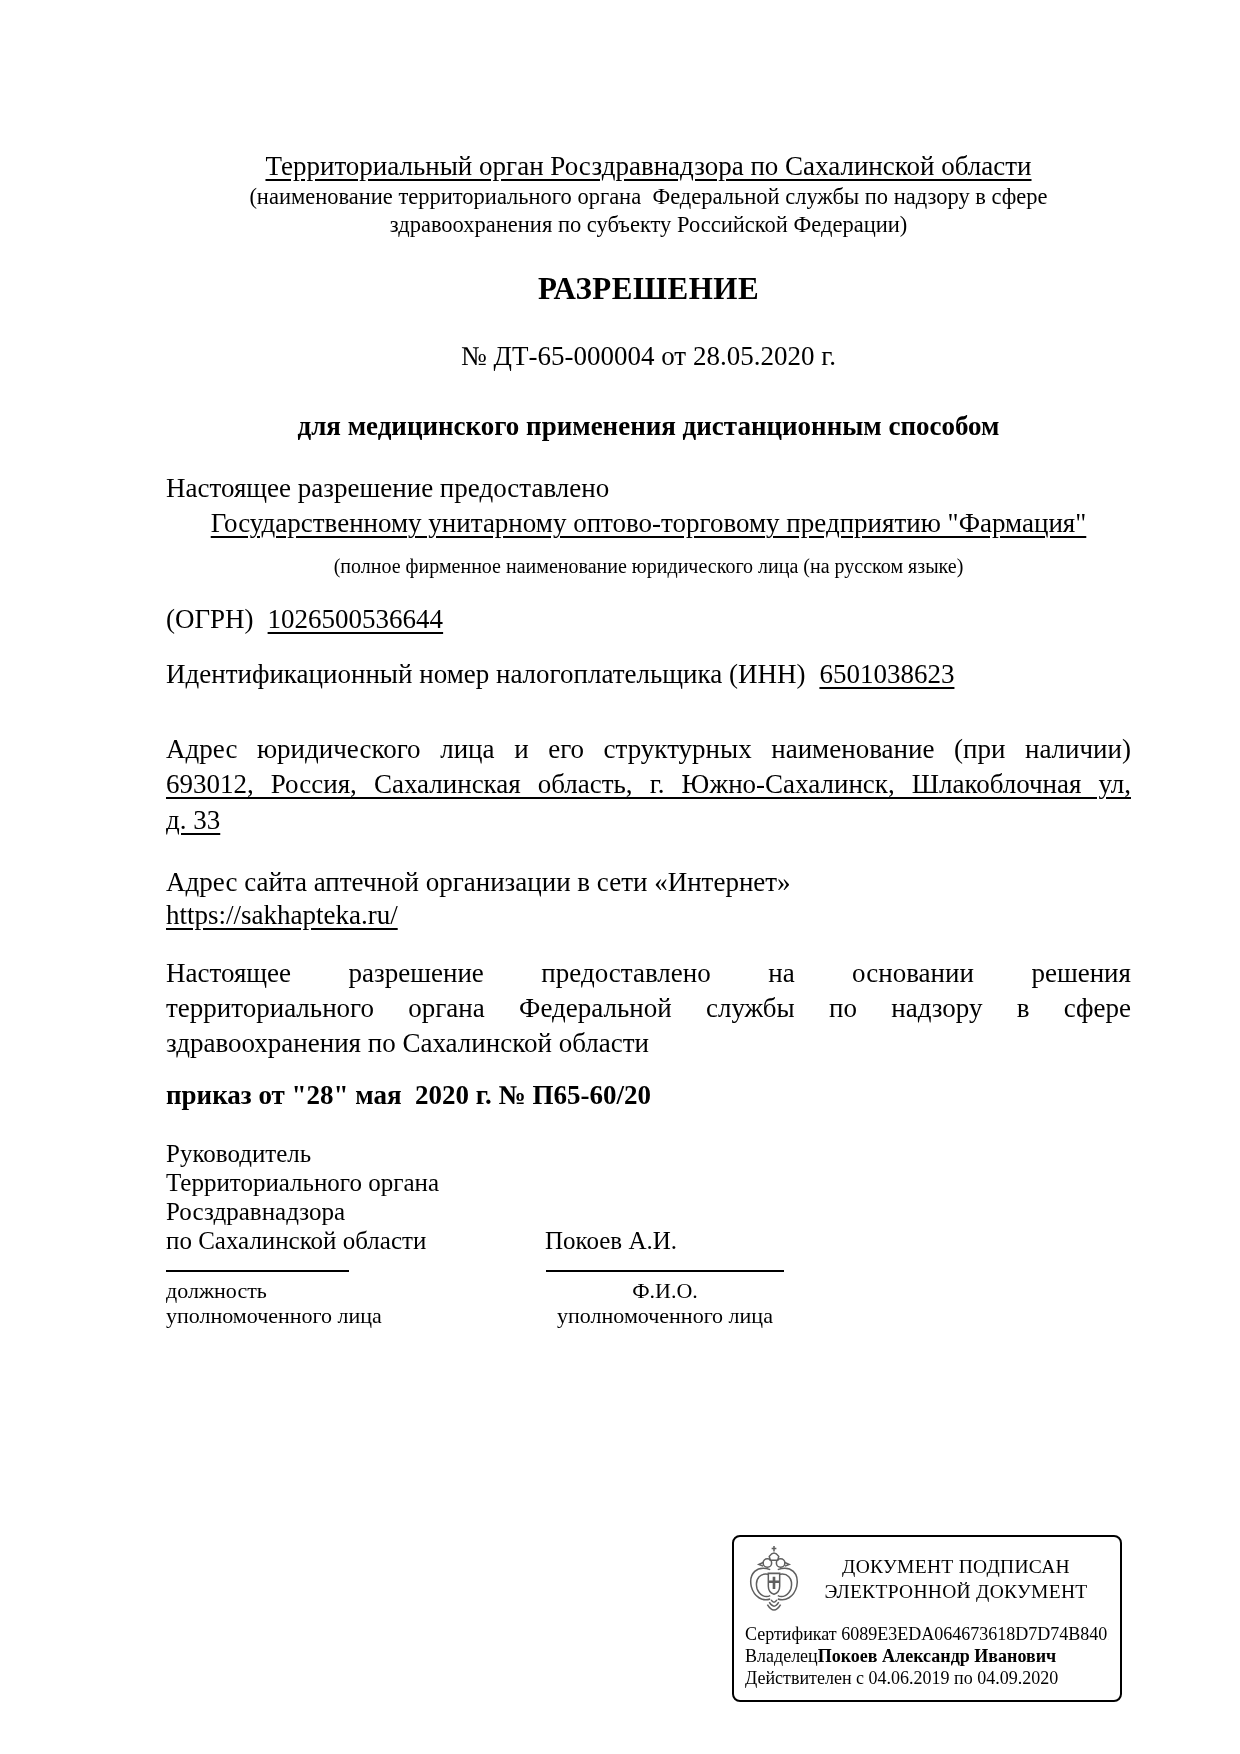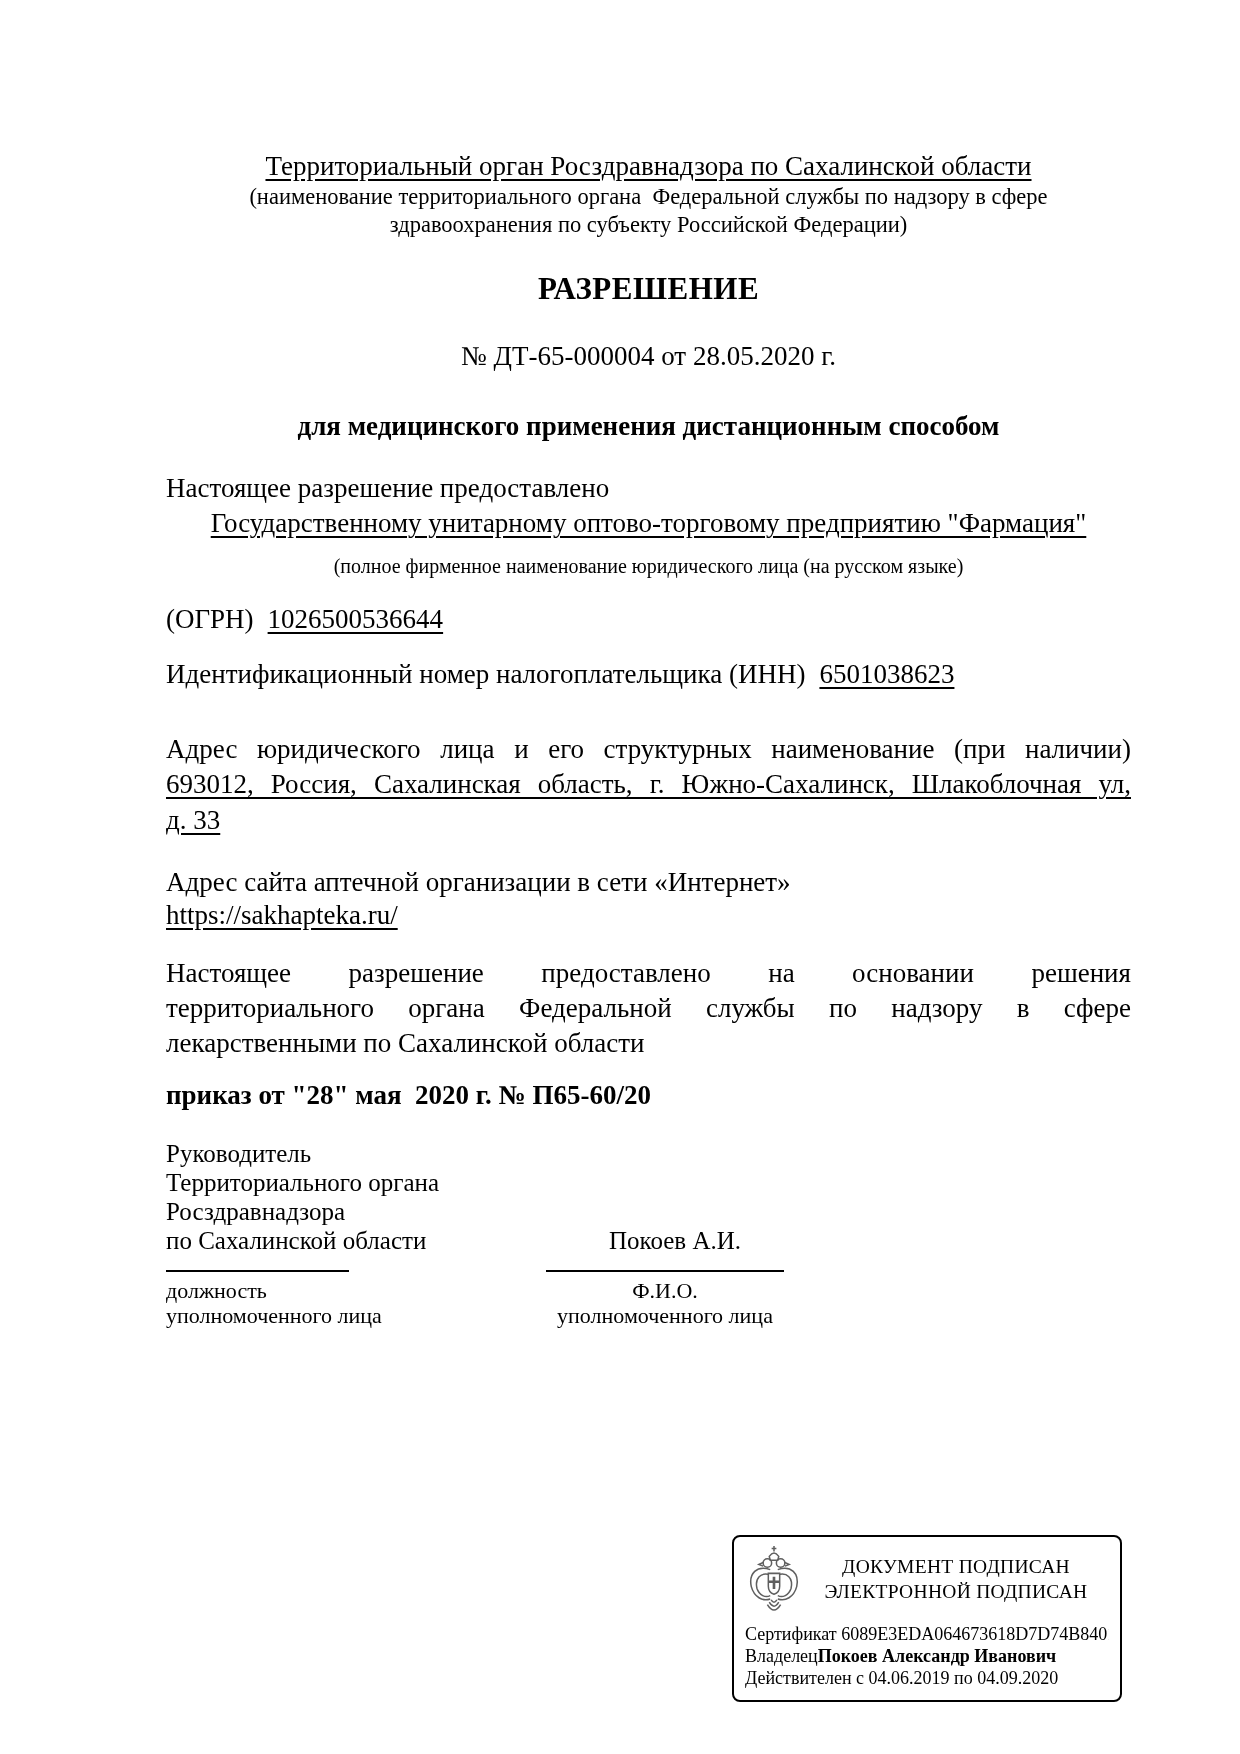--- a/index.html
+++ b/index.html
@@ -43,21 +43,21 @@
   .website { margin-top:28px; font-size:27px; line-height:33px; }
 
   .basis { margin-top:24px; font-size:27px; line-height:35px; }
   .basis .jline { text-align:justify; text-align-last:justify; }
 
   .order-line { margin-top:19px; font-size:27px; line-height:31px; font-weight:bold; }
 
   .sig { margin-top:28px; }
   .sig-cols { display:flex; align-items:flex-end; }
   .sig-left  { width:380px; font-size:25px; line-height:29px; }
-  .sig-right-abs { position:absolute; left:390px; bottom:0; width:238px; text-align:center; font-size:25px; line-height:29px; }
+  .sig-right-abs { position:absolute; left:379px; bottom:0; width:238px; font-size:25px; line-height:29px; }
   .sig-underscores { display:flex; margin-top:7px; }
   .ul-left  { width:183px; border-bottom:2.2px solid #000; height:8px; }
   .ul-mid   { width:197px; }
   .ul-right { width:238px; border-bottom:2.2px solid #000; height:8px; }
   .sig-labels { display:flex; margin-top:7px; font-size:22px; line-height:24px; }
   .lab-left  { width:380px; }
   .lab-right { width:238px; text-align:center; }
 
   .stamp {
     position:absolute; left:732px; top:1535px;
@@ -113,21 +113,21 @@
   </div>
 
   <div class="website">
     <div>Адрес сайта аптечной организации в сети «Интернет»</div>
     <div><span class="u">https://sakhapteka.ru/</span></div>
   </div>
 
   <div class="basis">
     <div class="jline">Настоящее разрешение предоставлено на основании решения</div>
     <div class="jline">территориального органа Федеральной службы по надзору в сфере</div>
-    <div>лекарственными по Сахалинской области</div>
+    <div>здравоохранения по Сахалинской области</div>
   </div>
 
   <div class="order-line">приказ от "28" мая&nbsp; 2020 г. № П65-60/20</div>
 
   <div class="sig">
     <div class="sig-cols" style="position:relative;">
       <div class="sig-left">
         <div>Руководитель</div>
         <div>Территориального органа</div>
         <div>Росздравнадзора</div>
@@ -164,21 +164,21 @@
           <path d="M26 31.5 C16 28.5 9.5 35 12 46 C14.5 53.5 21 56 26 53.5"></path>
           <path d="M34 26 C48 21 57 30 54 44 C51 55 42 60 34 57"></path>
           <path d="M34 31.5 C44 28.5 50.5 35 48 46 C45.5 53.5 39 56 34 53.5"></path>
           <path d="M24 30 h12 v13.5 q0 6.5 -6 8.5 q-6 -2 -6 -8.5 z" fill="#ffffff"></path>
           <path d="M28.6 33.5 h2.8 v4 h4 v2.8 h-4 v6.2 h-2.8 v-6.2 h-4 v-2.8 h4 z" fill="#5f5f5f" stroke="none"></path>
           <path d="M27 58 q3 5 6 0 M25 60.5 q5 8.5 10 0 M23 63 q7 11.5 14 0"></path>
         </g>
       </svg>
       <div class="stamp-title">
         <div>ДОКУМЕНТ ПОДПИСАН</div>
-        <div>ЭЛЕКТРОННОЙ ПОДПИСАН</div>
+        <div>ЭЛЕКТРОННОЙ ДОКУМЕНТ</div>
       </div>
     </div>
     <div class="stamp-lines">
       <div><span>Сертификат </span><span>6089E3EDA064673618D7D74B840122375</span></div>
       <div><span>Владелец</span><span class="stamp-owner-name">Покоев Александр Иванович</span></div>
       <div>Действителен с 04.06.2019 по 04.09.2020</div>
     </div>
   </div>
 
 </div>

